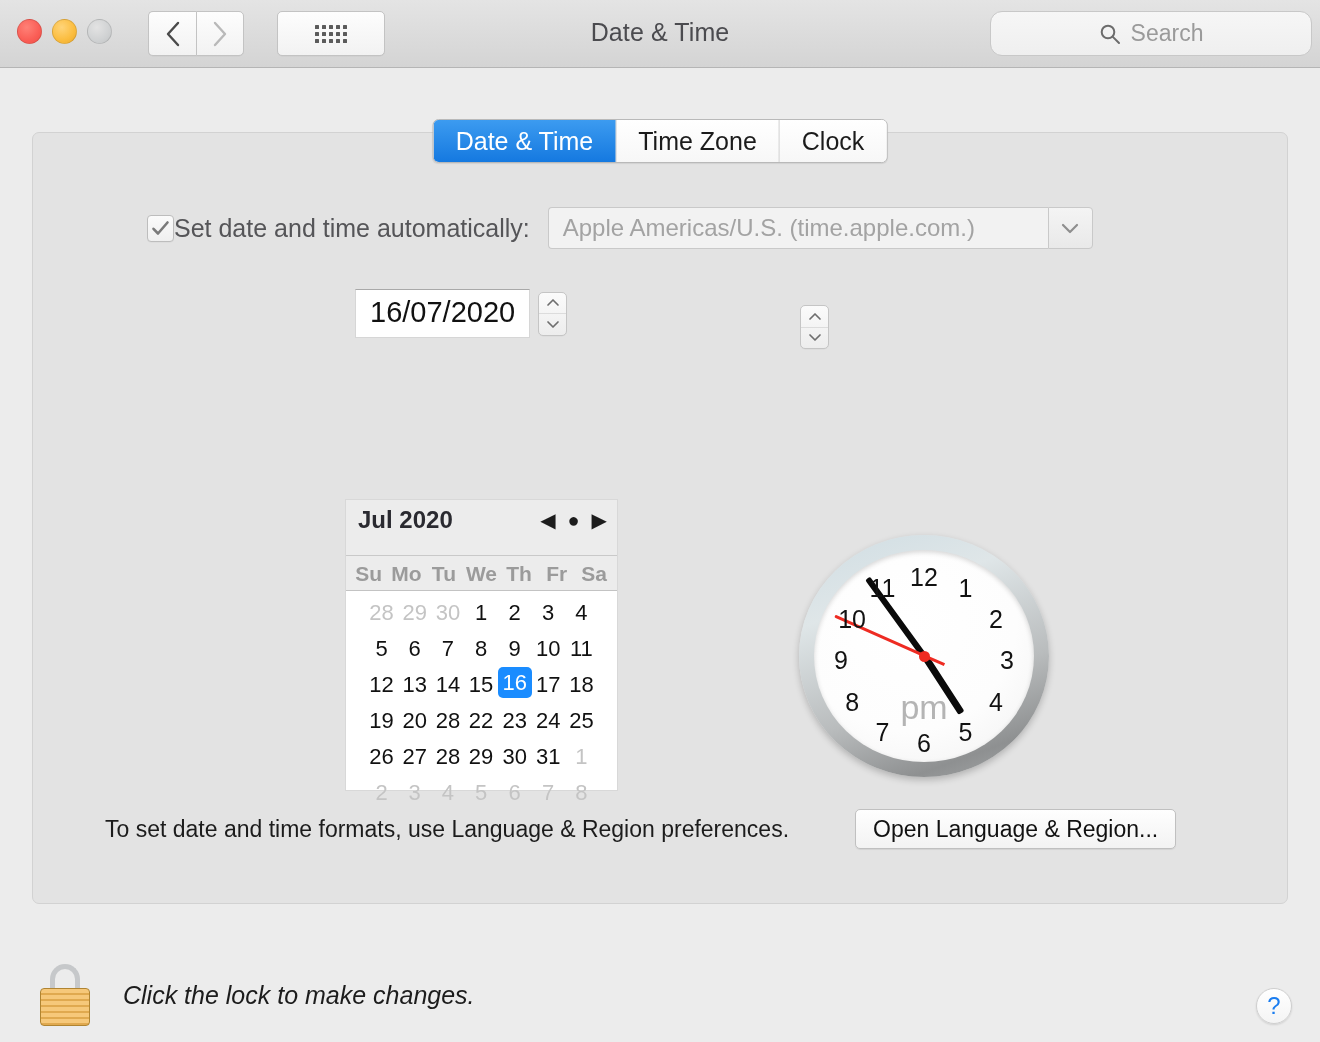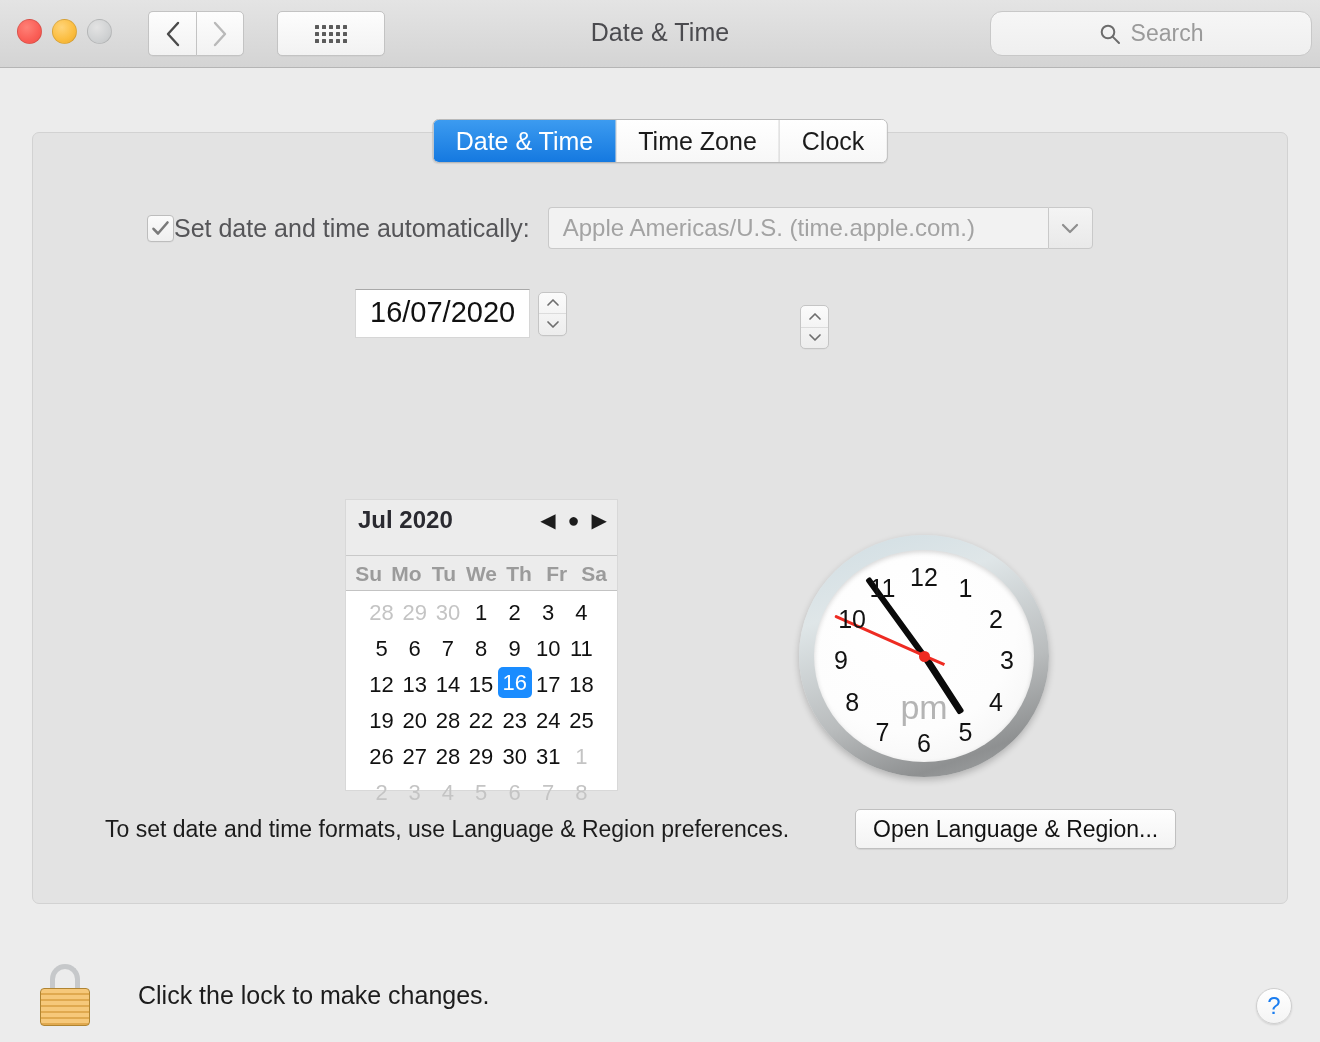--- a/index.html
+++ b/index.html
@@ -403,23 +403,24 @@
     width: 50px; height: 38px;
     border-radius: 4px;
     border: 1px solid #b08431;
     background: repeating-linear-gradient(
       to bottom,
       #f6c87a 0px, #f6c87a 4px,
       #e0a94f 4px, #e0a94f 6px
     );
   }
   .lock-text {
-    margin-left: 46px;
+    margin-left: 31px;
     font-size: 25px;
     color: #1c1c1c;
+    font-style: italic;
   }
 
   .help-btn {
     position: absolute;
     right: 28px;
     bottom: 18px;
     width: 36px; height: 36px;
     border-radius: 50%;
     background: linear-gradient(to bottom, #ffffff, #f4f4f4);
     border: 1px solid #cfcfcf;

